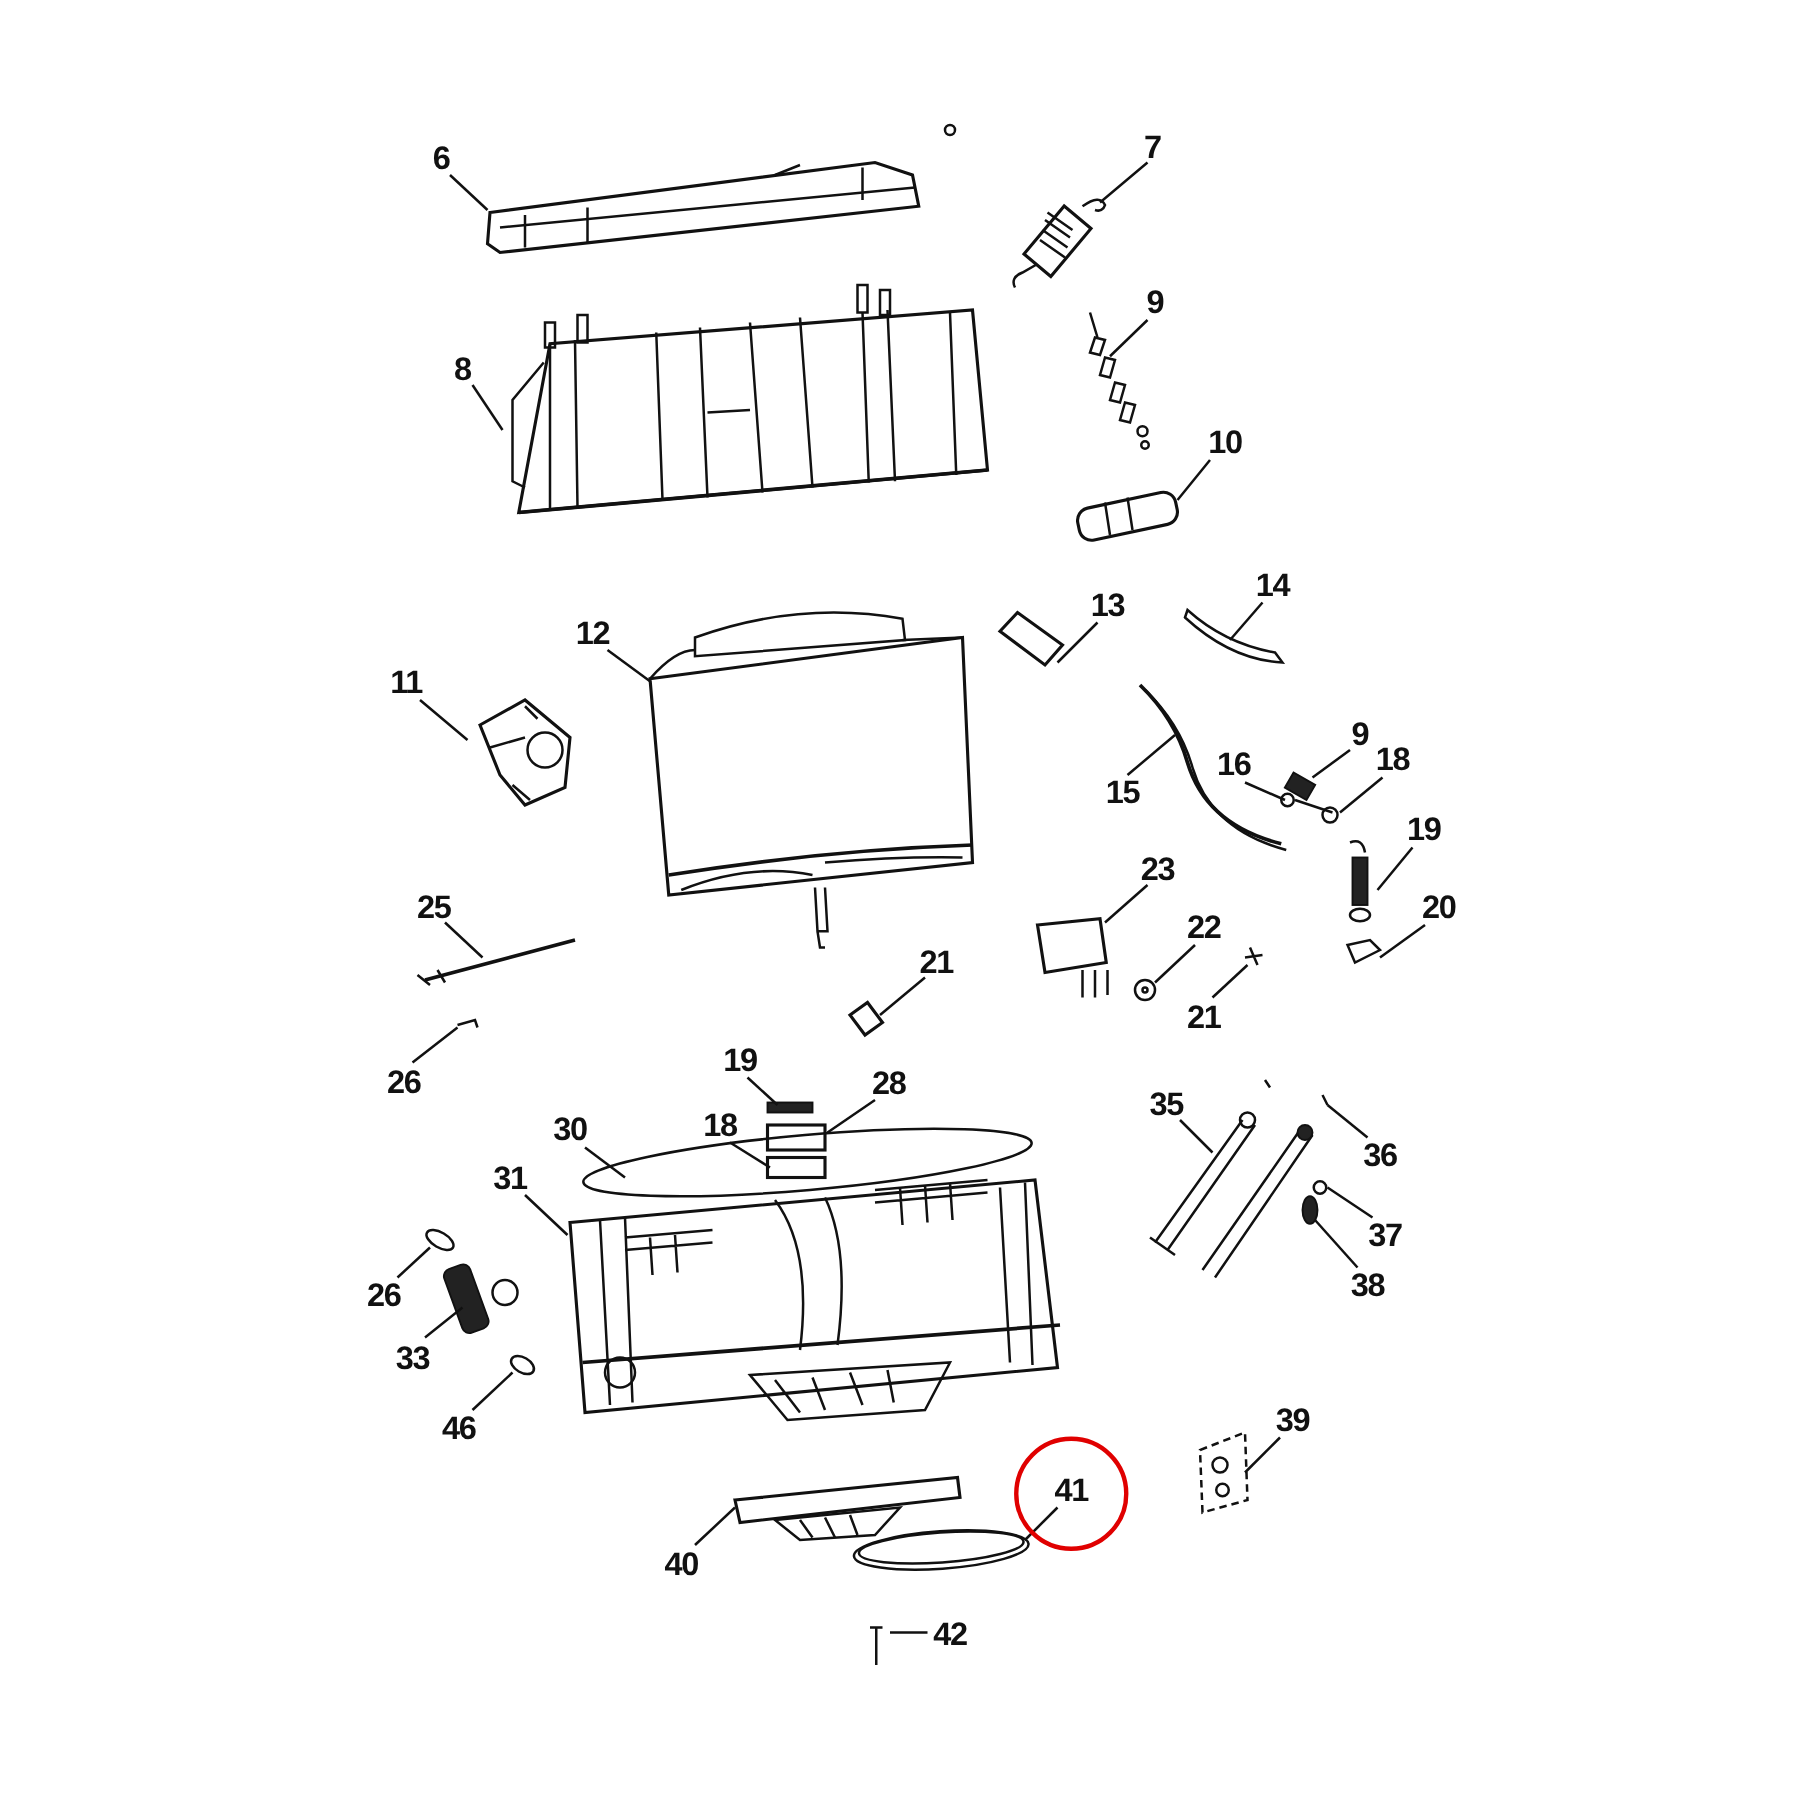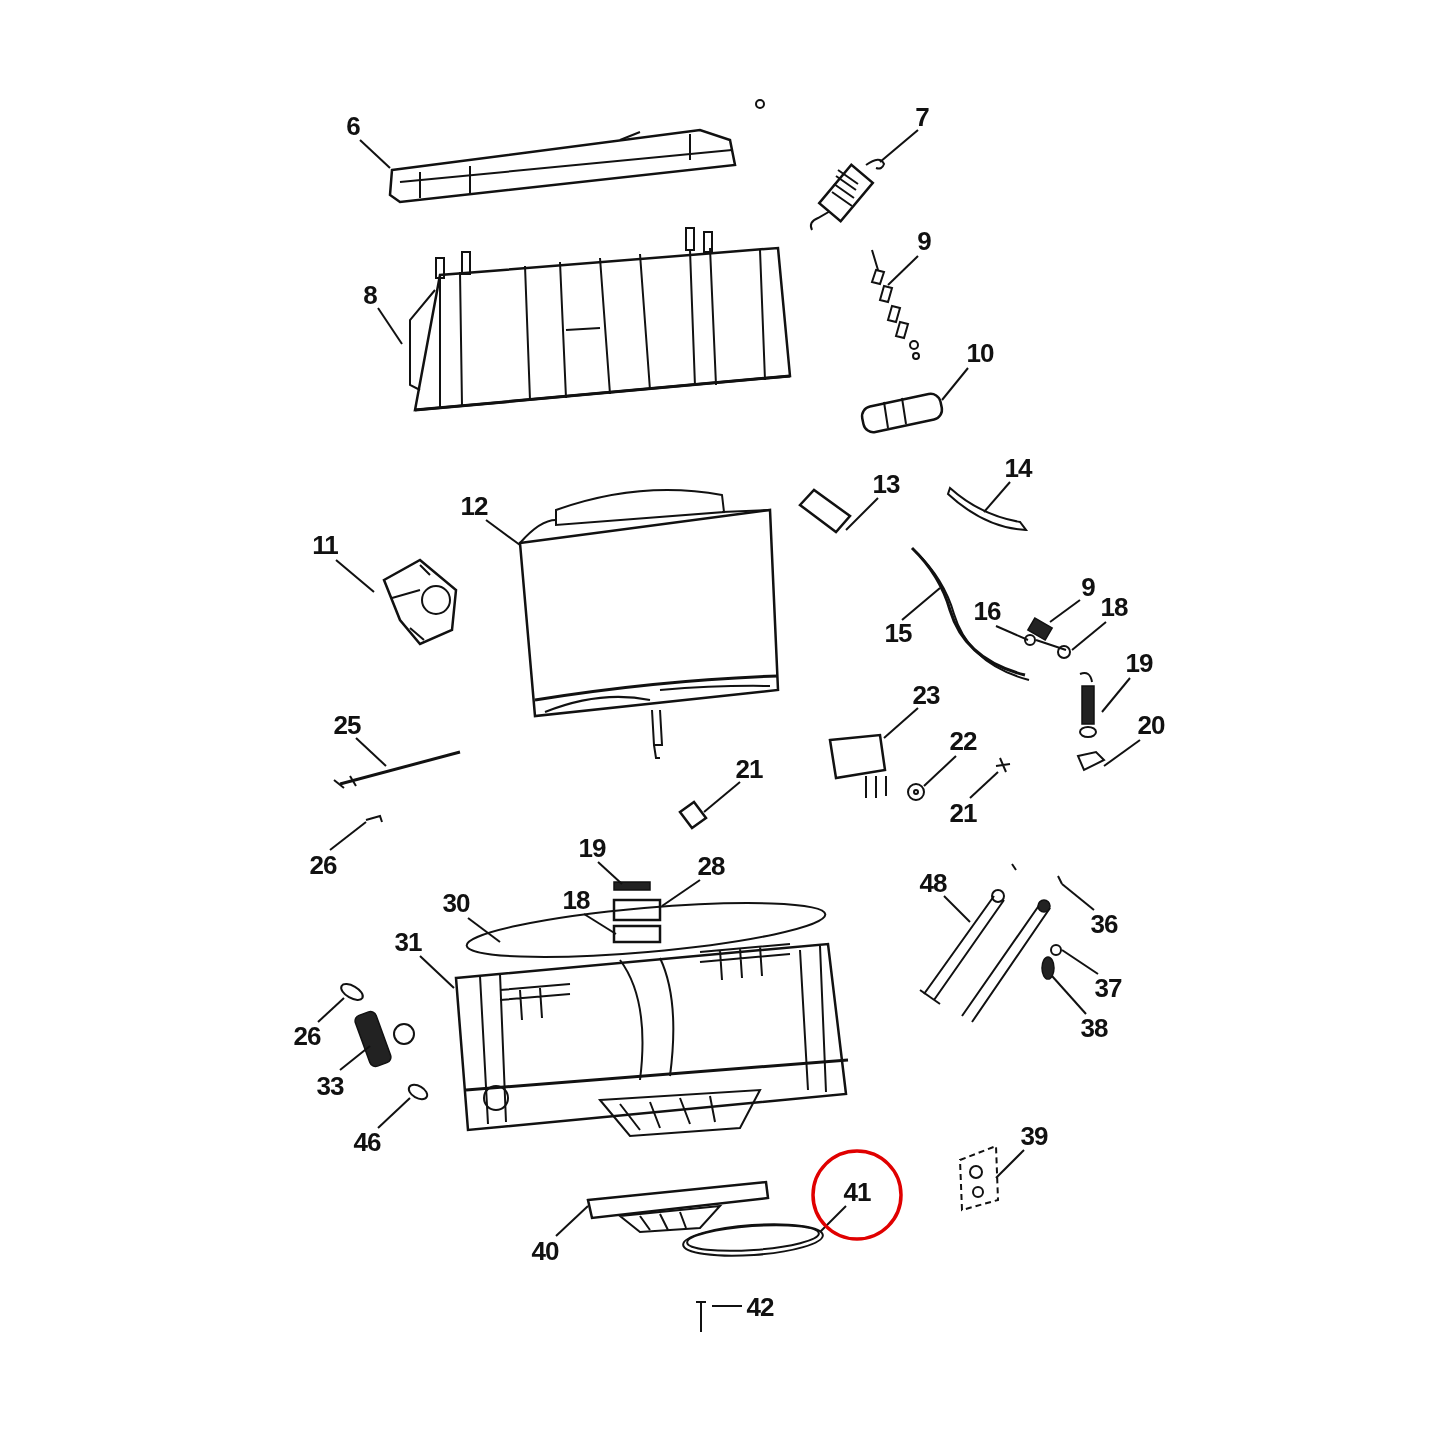--- a/index.html
+++ b/index.html
@@ -262,21 +262,21 @@
 <span class="part-label" style="left:347px;top:725px">25</span>
 <span class="part-label" style="left:323px;top:865px">26</span>
 <span class="part-label" style="left:592px;top:848px">19</span>
 <span class="part-label" style="left:711px;top:866px">28</span>
 <span class="part-label" style="left:576px;top:900px">18</span>
 <span class="part-label" style="left:456px;top:903px">30</span>
 <span class="part-label" style="left:408px;top:942px">31</span>
 <span class="part-label" style="left:307px;top:1036px">26</span>
 <span class="part-label" style="left:330px;top:1086px">33</span>
 <span class="part-label" style="left:367px;top:1142px">46</span>
-<span class="part-label" style="left:933px;top:883px">48</span>
+<span class="part-label" style="left:933px;top:883px">35</span>
 <span class="part-label" style="left:1104px;top:924px">36</span>
 <span class="part-label" style="left:1108px;top:988px">37</span>
 <span class="part-label" style="left:1094px;top:1028px">38</span>
 <span class="part-label" style="left:1034px;top:1136px">39</span>
 <span class="part-label" style="left:545px;top:1251px">40</span>
 <span class="part-label" style="left:857px;top:1192px">41</span>
 <span class="part-label" style="left:760px;top:1307px">42</span>
 </div>
 
 </body></html>

